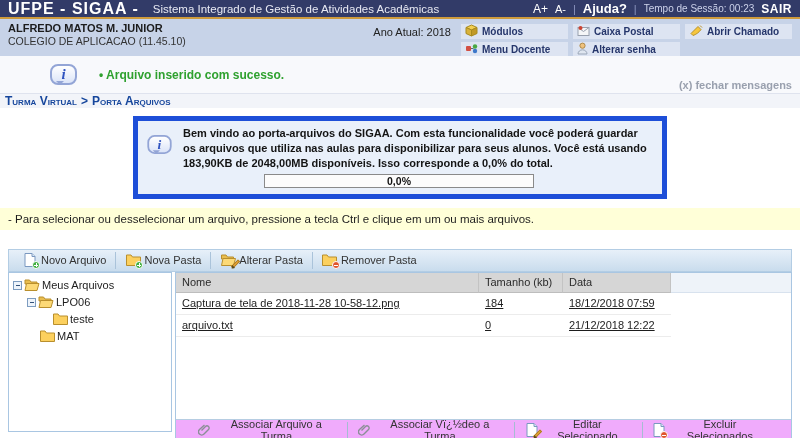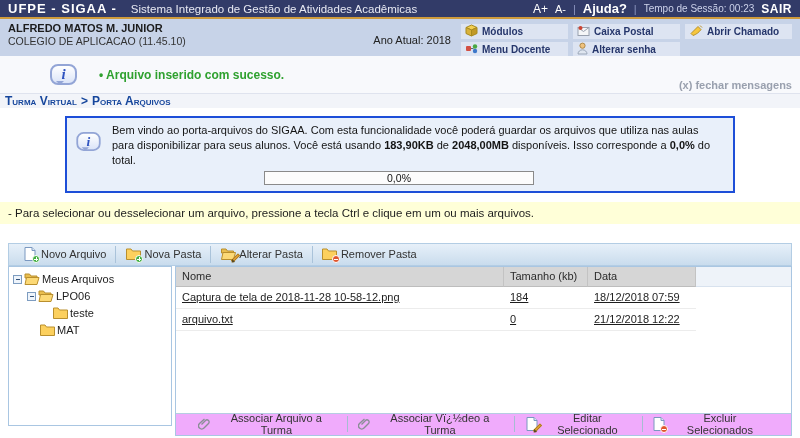--- a/index.html
+++ b/index.html
@@ -3,35 +3,35 @@
 <meta charset="utf-8">
 <style>
   * { box-sizing: border-box; margin: 0; padding: 0; }
   html,body { width: 800px; height: 438px; overflow: hidden; }
   body { font-family: "Liberation Sans", sans-serif; background: #fff; color: #222; }
   button { font-family: "Liberation Sans", sans-serif; background: none; border: none; cursor: pointer; }
 
   
   .topbar { height: 19px; background: #323b68; border-bottom: 2px solid #cf9b3c;
             display: flex; align-items: center; padding: 0 8px; color: #fff; }
-  .brand { font-weight: bold; font-size: 13px; letter-spacing: 1px; }
+  .brand { font-weight: bold; font-size: 16px; letter-spacing: 1px; }
   .sysname { font-size: 11.5px; color: #e7e9f3; margin-left: 14px; }
   .top-right { margin-left: auto; display: flex; align-items: center; gap: 7px; }
   .font-btn { color: #fff; font-size: 12px; }
   .top-div { color: #8d96c0; font-size: 11px; }
   .help-link { color: #fff; font-weight: bold; font-size: 13px; }
   .session { color: #ccd2ea; font-size: 10px; }
   .logout { color: #fff; font-weight: bold; font-size: 12px; letter-spacing: .5px; }
 
   
   .userbar { height: 37px; background: #c7d3e8; display: flex; padding: 3px 8px 0 8px; }
   .user-name { font-size: 11px; font-weight: bold; color: #1c1c1c; }
   .user-unit { font-size: 10.5px; color: #333; margin-top: 1px; }
   .user-right { margin-left: auto; display: flex; align-items: flex-start; gap: 10px; padding-top: 2px; }
-  .year { font-size: 11px; color: #222; margin-top: 10px; }
+  .year { font-size: 11px; color: #222; margin-top: 2px; }
   .hbtn-grid { display: grid; grid-template-columns: repeat(3, 107px); gap: 3px 5px; }
   .hbtn { background: #dde4f2; height: 15px; display: flex; align-items: center; gap: 4px;
           padding: 0 4px; font-size: 10px; font-weight: bold; color: #26366b; }
   .hbtn svg { flex: 0 0 auto; }
 
   
   .messages { height: 37px; background: #f8f9fc; position: relative;
               display: flex; align-items: center; padding-left: 50px; }
   .info-bubble { width: 27px; height: 21px; border: 2px solid #93a5d6; border-radius: 8px;
                  background: linear-gradient(#ffffff, #dbe4f8); position: relative;
@@ -44,22 +44,22 @@
   .close-msgs { position: absolute; right: 8px; bottom: 2px; color: #99a0ae;
                 font-size: 11px; font-weight: bold; }
 
   
   .breadcrumb { height: 15px; background: #f2f4f9; border-top: 1px solid #dfe3ee;
                 font-variant: small-caps; font-weight: bold; font-size: 12px; color: #16469c;
                 padding: 0 0 0 5px; display: flex; align-items: center; gap: 4px; }
 
   
   .welcome-wrap { background: #fff; padding: 8px 0 9px 0; }
-  .welcome-box { width: 670px; margin: 0 auto; background: #e9f0fa; border: 2px solid #1d4ed8;
-                 padding: 5px 10px 6px 8px; }
+  .welcome-box { width: 534px; margin: 0 auto; background: #e9f0fa; border: 5px solid #1d4ed8;
+                 padding: 5px 10px 6px 8px; font-weight: bold; }
   .welcome-inner { display: flex; align-items: flex-start; gap: 10px; }
   .welcome-box .info-bubble { flex: 0 0 auto; margin-top: 8px; transform: scale(.9); }
   .welcome-text { font-size: 11px; color: #141414; line-height: 1.35; }
   .progress { width: 270px; height: 14px; margin: 3px auto 0 auto; background: #fcfcfc;
               border: 1px solid #8a8a8a; position: relative; }
   .progress-fill { position: absolute; left: 0; top: 0; bottom: 0; background: #b6cde8; }
   .progress-label { position: absolute; inset: 0; text-align: center; font-size: 10.5px;
               line-height: 13px; color: #111; }
 
   
@@ -95,21 +95,21 @@
   .expander::after { content: ""; position: absolute; left: 1.5px; right: 1.5px; top: 3px;
               height: 1px; background: #33527a; }
   .tree-label { white-space: nowrap; }
 
   .file-panel { flex: 1; height: 170px; background: #fff; border: 1px solid #a9c6e2;
                 display: flex; flex-direction: column; }
   .ftable-head { display: flex; height: 20px; font-size: 11px; color: #2b2b2b; }
   .hcell { background: #d6d6d6; border-right: 1px solid #c3c3c3; border-bottom: 1px solid #bdbdbd;
            display: flex; align-items: center; padding-left: 6px; }
   .hfill { flex: 1; background: #eef3f9; border-bottom: 1px solid #d8e2ee; }
-  .col-name { width: 328px; }
+  .col-name { width: 303px; }
   .col-size { width: 84px; }
   .col-date { width: 108px; }
   .frow { display: flex; height: 22px; font-size: 11px; color: #1d1d1d; text-decoration: underline; }
   .fcell { display: flex; align-items: center; padding-left: 6px; border-bottom: 1px solid #ececec;
            white-space: nowrap; overflow: hidden; }
   .fspacer { flex: 1; }
   .actionbar { height: 22px; background: #f0abfc; border-top: 1px solid #b6cde2;
                display: flex; align-items: center; padding: 0 12px; }
   .ab-btn { display: flex; align-items: center; gap: 5px; font-size: 11px; color: #333;
             padding: 0 10px; height: 16px; }

